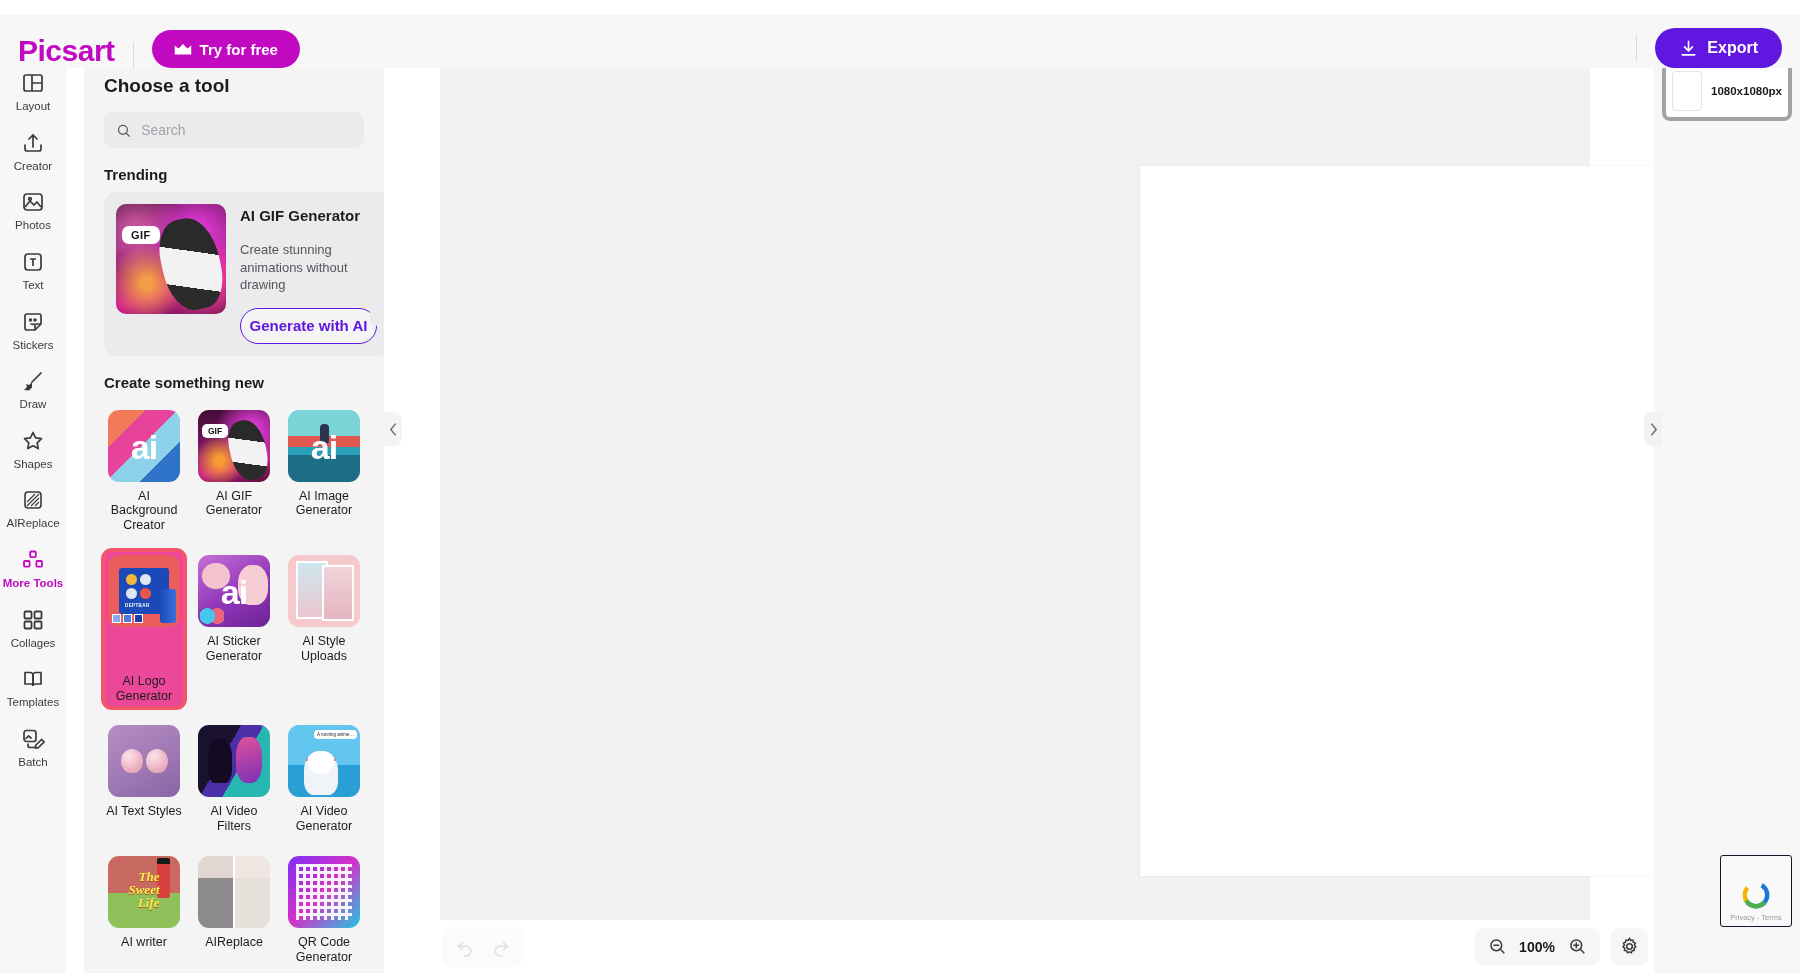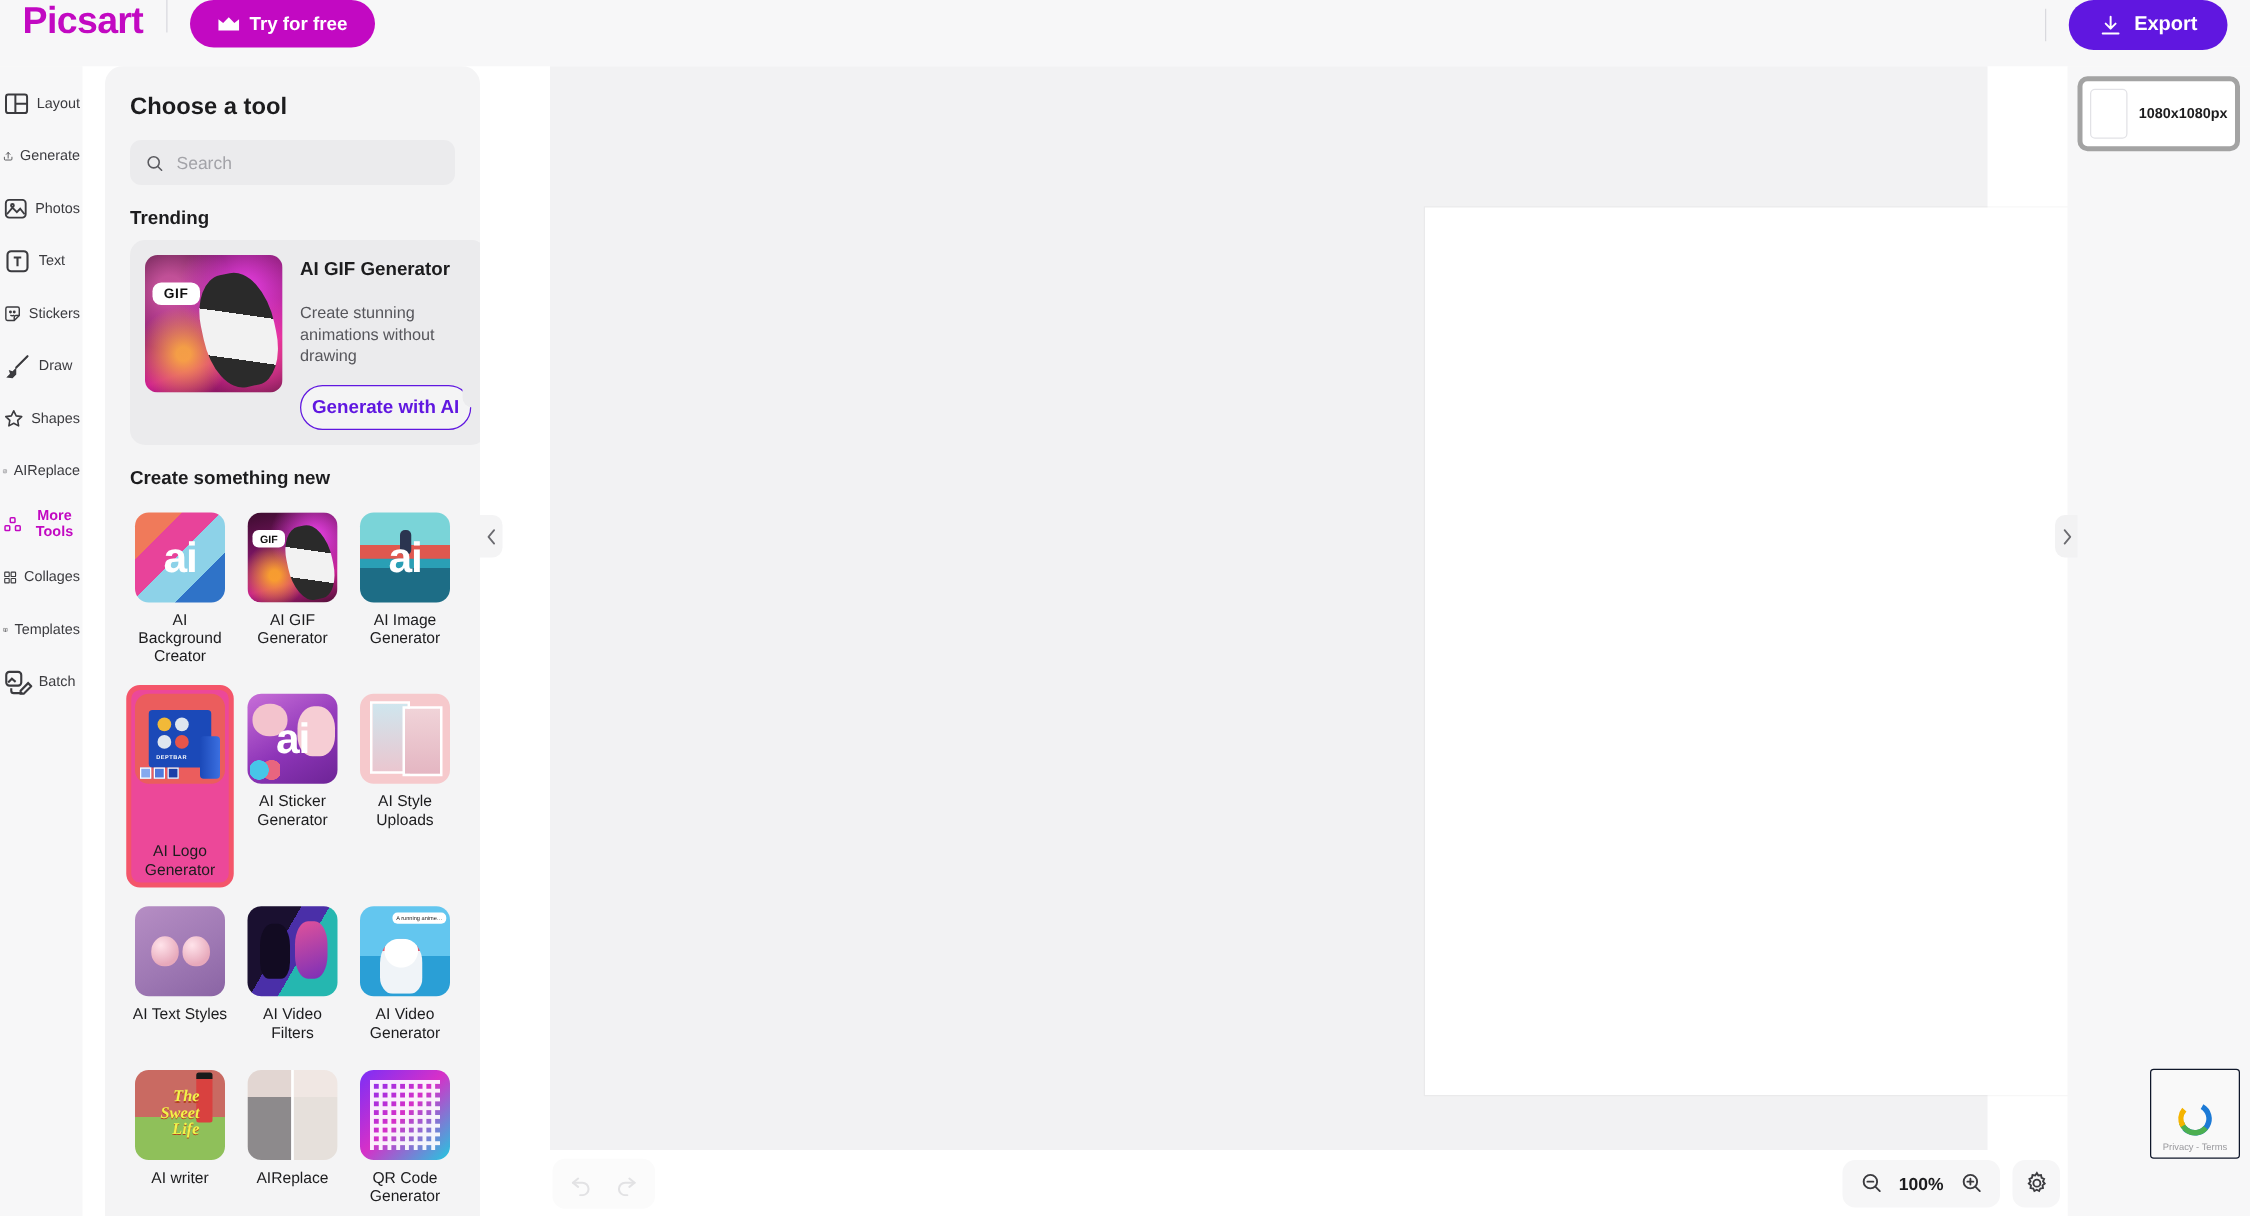--- a/index.html
+++ b/index.html
@@ -6,23 +6,23 @@
   html, body {
     width: 1800px; height: 973px;
     font-family: "Liberation Sans", sans-serif;
     background: #ffffff;
     overflow: hidden;
   }
   body { position: relative; }
 
   
   .topbar {
-    position: absolute; top: 0; left: 0; width: 1800px; height: 53px;
+    position: absolute; top: 15px; left: 0; width: 1800px; height: 53px;
     background: #f7f7f8;
-    display: flex; align-items: flex-start;
+    display: flex; align-items: flex-end;
     z-index: 40;
   }
   .brand {
     font-size: 30px; font-weight: 700; color: #c209c2;
     letter-spacing: -0.5px; margin-left: 18px;
     font-family: "Liberation Sans", sans-serif;
   }
   .vdiv { width: 1px; height: 26px; background: #d9d9de; margin: 0 18px; }
   .try-btn {
     display: flex; align-items: center; gap: 8px;
@@ -46,21 +46,21 @@
 
   
   .rail {
     position: absolute; top: 53px; left: 0; width: 66px; height: 920px;
     background: #f7f7f8;
     display: flex; flex-direction: column; align-items: center;
     padding-top: 14px; gap: 10px;
     z-index: 30;
   }
   .rail-item {
-    width: 62px; display: flex; flex-direction: row;
+    width: 62px; display: flex; flex-direction: column;
     align-items: center; gap: 5px; cursor: pointer;
     padding: 4px 0;
   }
   .rail-ico { width: 24px; height: 24px; display: block; color: #3b3b3f; }
   .rail-lbl { font-size: 11.5px; color: #3b3b3f; text-align:center; line-height: 1.1; }
   .rail-item.active .rail-ico { color: #c209c2; }
   .rail-item.active .rail-lbl { color: #c209c2; font-weight: 700; }
 
   
   .panel {
@@ -339,21 +339,21 @@
       <rect x="3" y="4" width="18" height="16" rx="2"></rect>
         <path d="M11 4v16M11 12h10"></path>
     </svg>
     <span class="rail-lbl">Layout</span>
   </div>
 
   <div class="rail-item">
     <svg class="rail-ico" viewBox="0 0 24 24" fill="none" stroke="currentColor" stroke-width="1.7" stroke-linecap="round">
       <path d="M12 16V4M8 8l4-4 4 4M4 14v4a2 2 0 002 2h12a2 2 0 002-2v-4"></path>
     </svg>
-    <span class="rail-lbl">Generate</span>
+    <span class="rail-lbl">Creator</span>
   </div>
 
   <div class="rail-item">
     <svg class="rail-ico" viewBox="0 0 24 24" fill="none" stroke="currentColor" stroke-width="1.7">
       <rect x="3" y="4" width="18" height="16" rx="3"></rect>
         <path d="M4 17l5-6 4 4 3-3 4 5"></path>
       <circle cx="9" cy="9" r="1.3"></circle>
     </svg>
     <span class="rail-lbl">Photos</span>
   </div>

